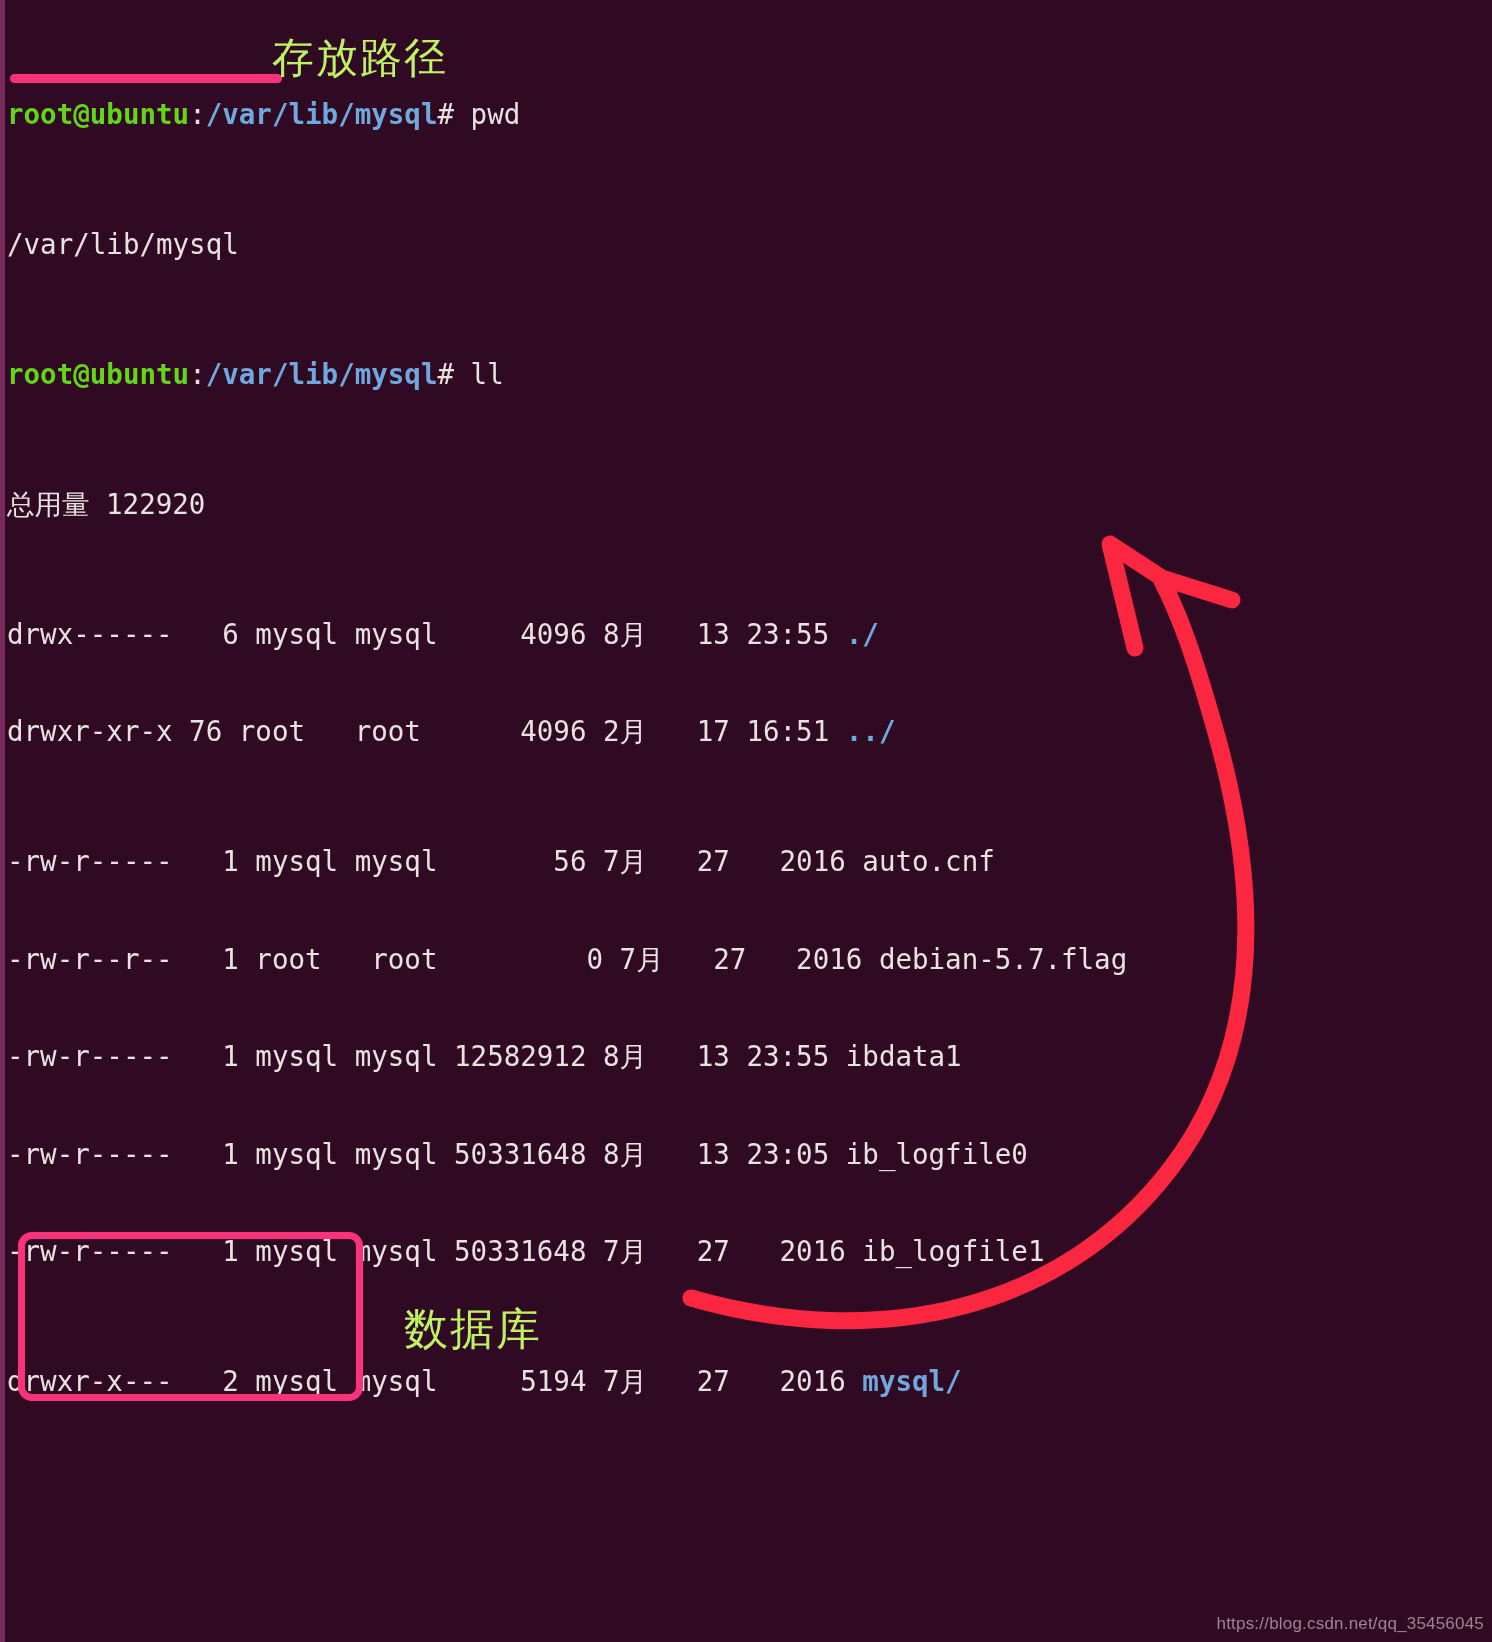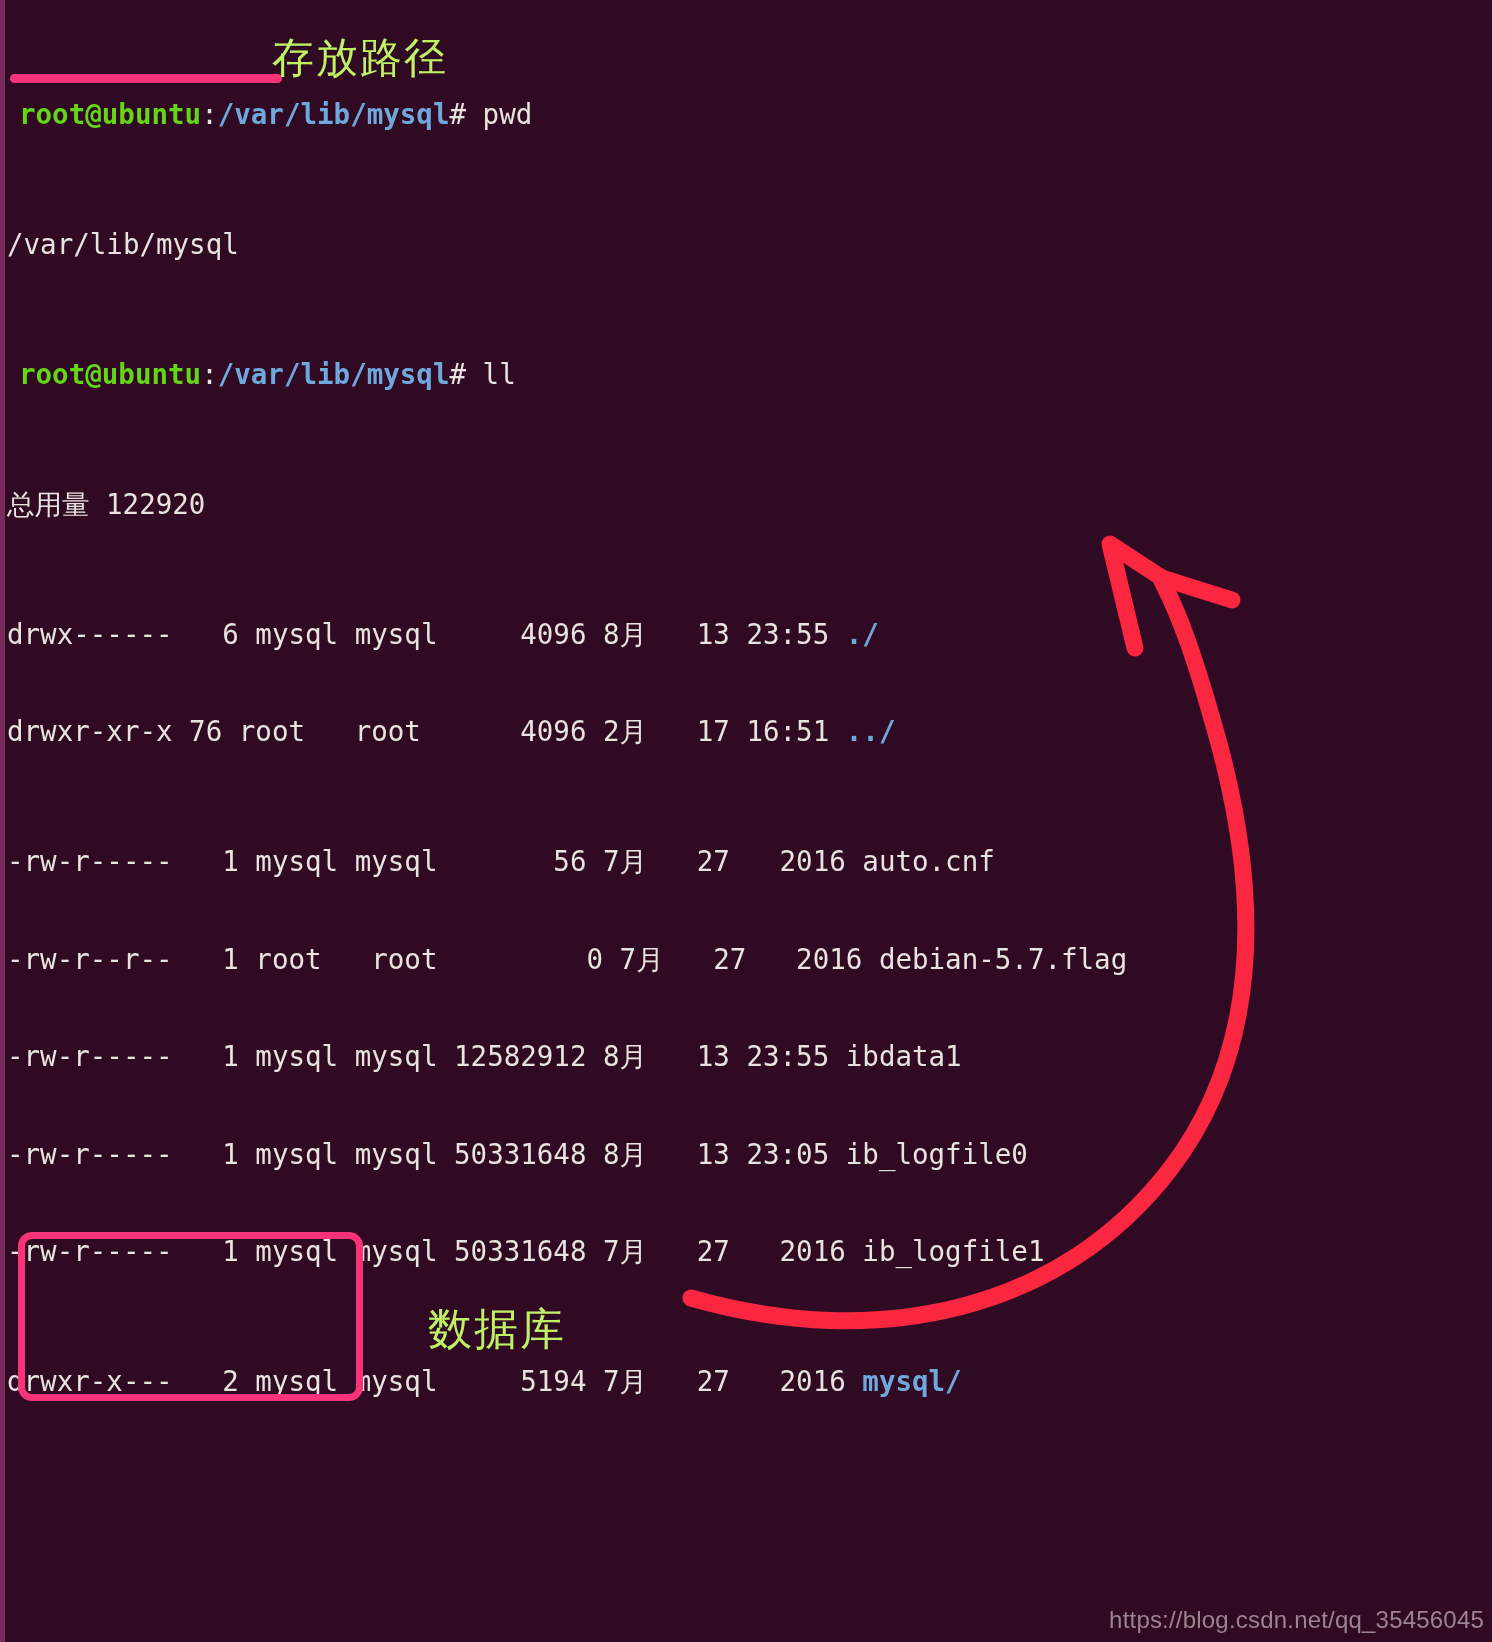--- a/index.html
+++ b/index.html
@@ -28,35 +28,35 @@
     top: 0;
     width: 1480px;
     font-family: "DejaVu Sans Mono", monospace;
     font-size: 27.5px;
     line-height: 32.5px;
     letter-spacing: 0px;
     color: #e8e3e0;
     white-space: pre;
   }
   .ln { height: 32.5px; white-space: pre; }
-  .gr { color: #63d617; font-weight: bold; margin-left: 12px; }
+  .gr { color: #63d617; font-weight: bold; }
   .bl { color: #6fa8dc; font-weight: bold; }
   .wh { color: #e8e3e0; }
   
   .anno-cn {
     position: absolute;
     font-family: "DejaVu Sans", sans-serif;
     color: #bef264;
     font-size: 42px;
     font-weight: normal;
     letter-spacing: 2px;
     white-space: nowrap;
   }
   #anno-path { left: 272px; top: 30px; }
-  #anno-db   { left: 428px; top: 1300px; font-size: 44px; }
+  #anno-db   { left: 404px; top: 1300px; font-size: 44px; }
   #pink-underline {
     position: absolute;
     left: 10px;
     top: 74px;
     width: 272px;
     height: 9px;
     background: #f9327a;
     border-radius: 5px;
   }
   #pink-box {
@@ -73,21 +73,21 @@
     position: absolute;
     left: 0; top: 0;
     width: 1492px; height: 1642px;
     pointer-events: none;
   }
   #watermark {
     position: absolute;
     right: 8px;
     bottom: 8px;
     font-family: "Liberation Sans", sans-serif;
-    font-size: 24px;
+    font-size: 17px;
     color: #9c8390;
     letter-spacing: 0.2px;
   }
 </style>
 </head>
 <body>
 
 <div id="screen">
 
   <div id="left-strip"></div>

